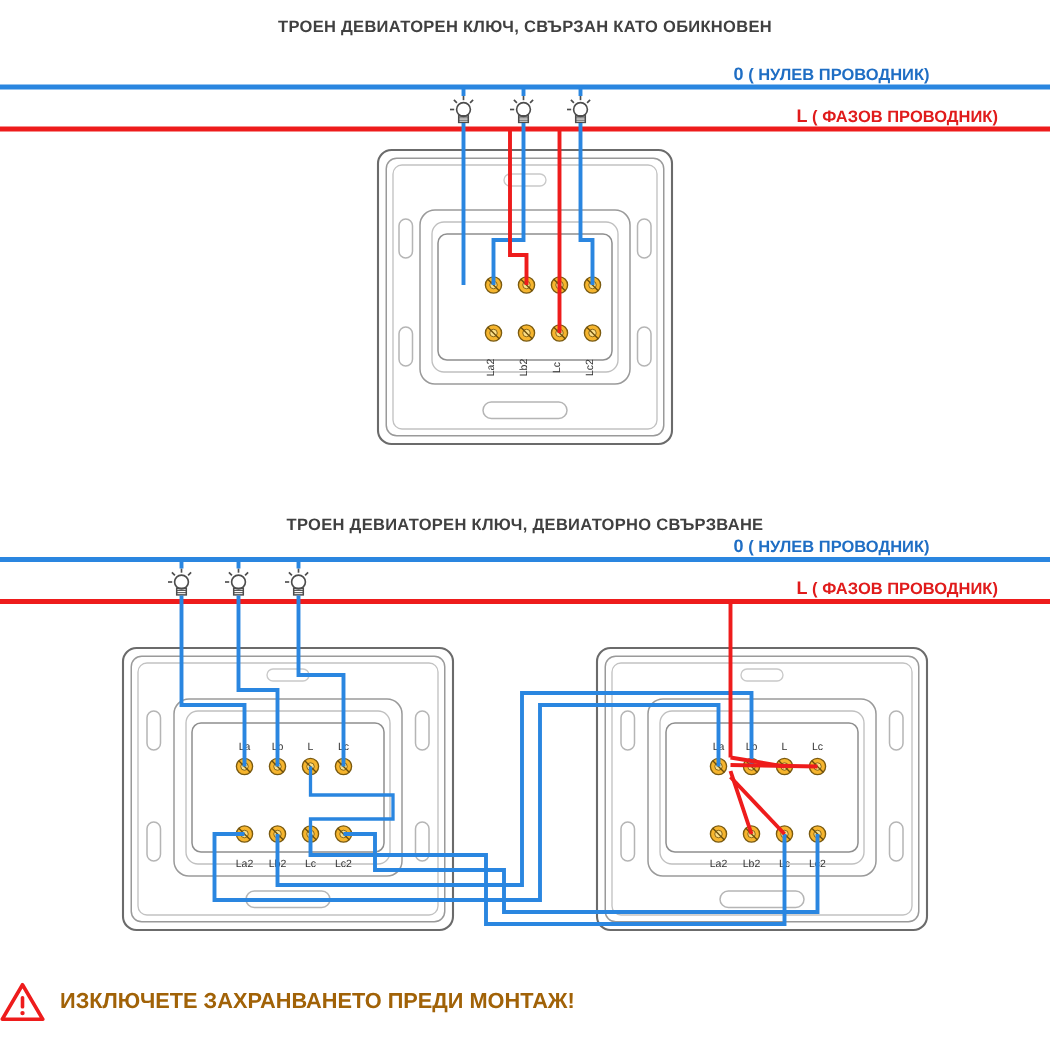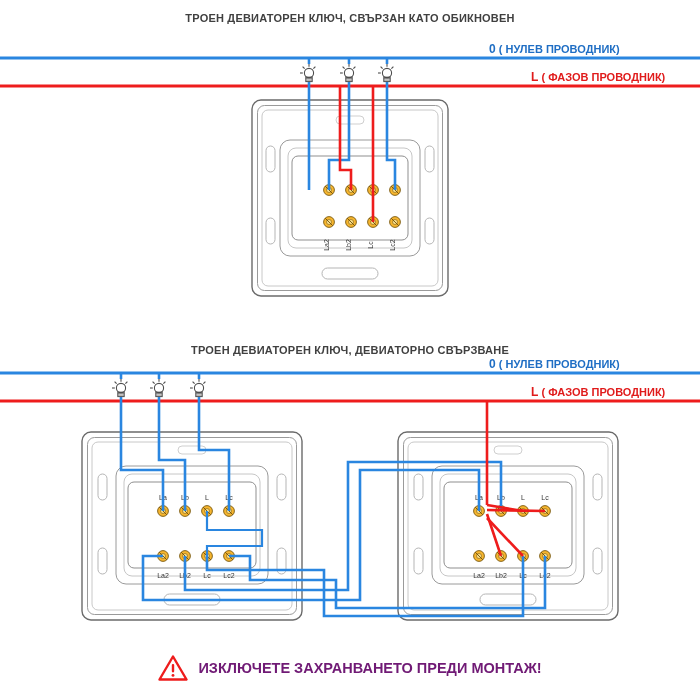--- a/index.html
+++ b/index.html
@@ -40,24 +40,24 @@
     font-size: 12px;
     font-weight: bold;
   }
   .neutral-label { color: #1f6ec4; }
   .live-label { color: #e01b1b; }
   .footer {
     position: absolute;
     left: 0;
     top: 655px;
     width: 700px;
-    text-align: center;
+    text-align: left;
     font-weight: bold;
     font-size: 14.5px;
-    color: #701a75;
+    color: #a16207;
   }
   .footer-inner {
     display: inline-flex;
     align-items: center;
     gap: 10px;
   }
   .warn-tri {
     position: relative;
     width: 30px;
     height: 26px;

